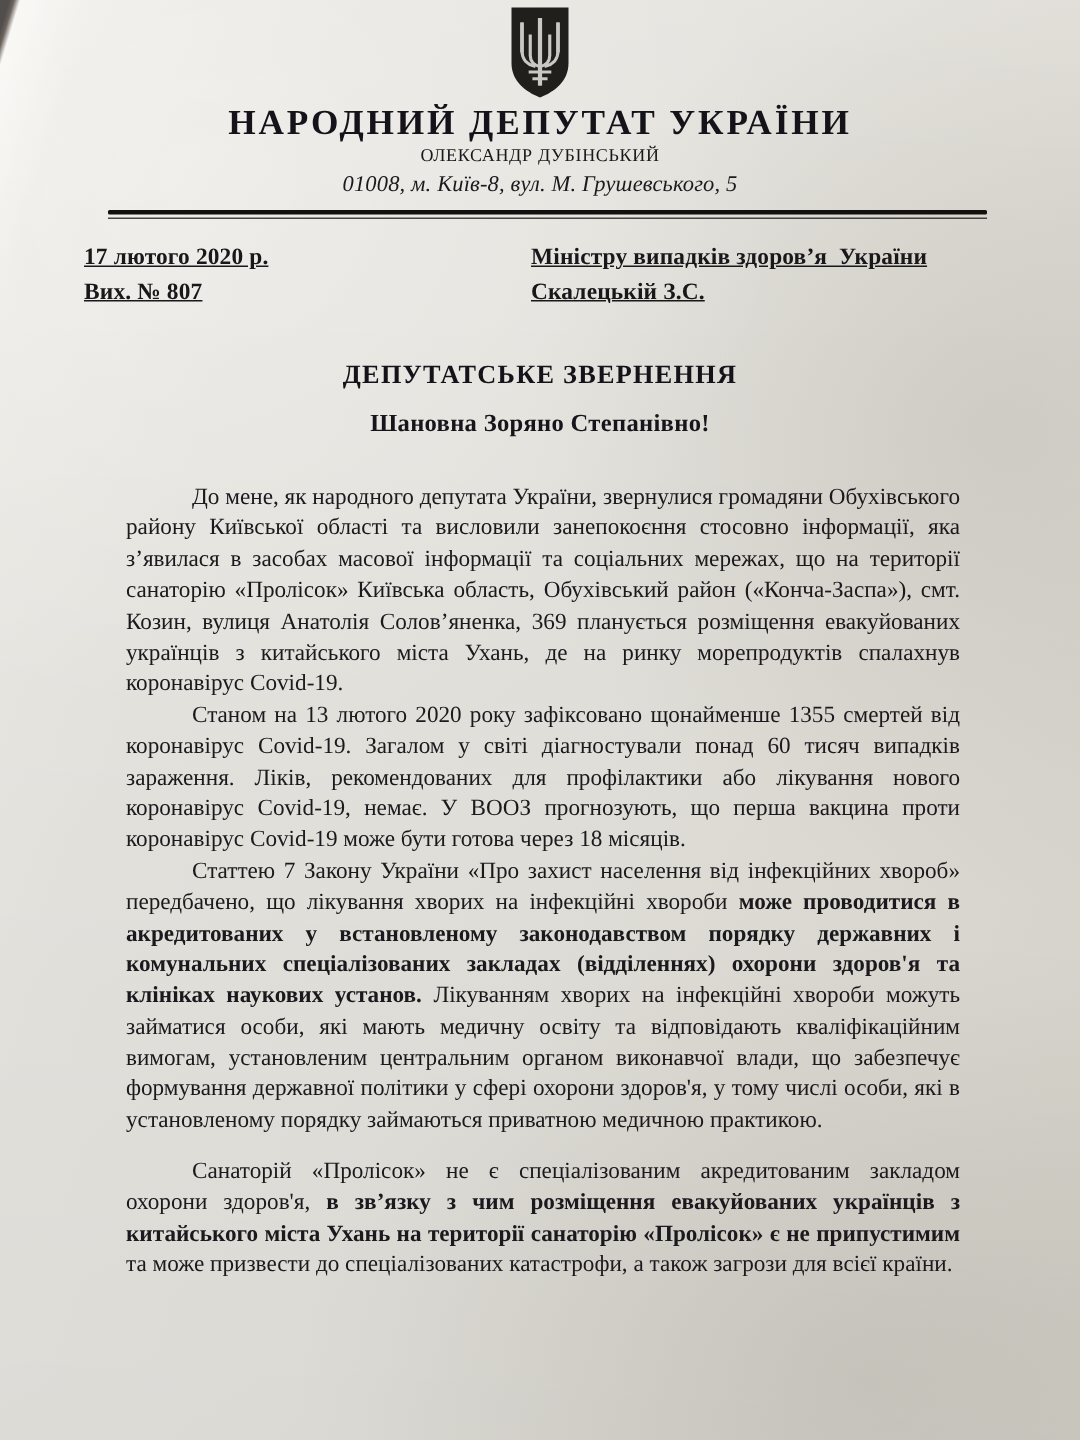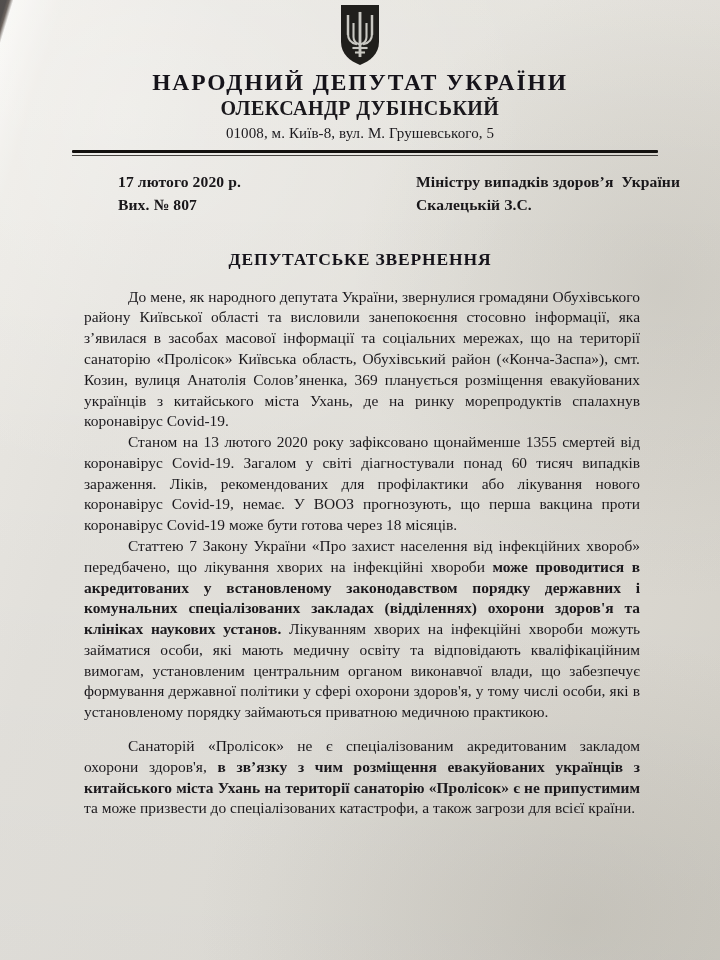--- a/index.html
+++ b/index.html
@@ -62,34 +62,35 @@
     margin-top: 4px;
     font-size: 23.5px;
     font-weight: bold;
     letter-spacing: 1.9px;
     color: #15131a;
     line-height: 1.08;
     font-family: "Liberation Serif", "DejaVu Serif", serif;
   }
 
   .org-person {
-    font-size: 20px;
-    font-weight: bold;
+    font-size: 12px;
+    font-weight: normal;
     letter-spacing: 0.45px;
     color: #1a181c;
     line-height: 1.25;
     margin-top: 1px;
   }
 
   .org-address {
     font-size: 15px;
     color: #1c1a1e;
     letter-spacing: 0.1px;
     margin-top: 3px;
     line-height: 1.2;
+    font-style: italic;
   }
 
   .rule-wrap {
     margin: 8px 62px 0 72px;
     height: 7px;
   }
   .rule-thick {
     height: 3px;
     background: #13110f;
     border-radius: 1px;
@@ -98,25 +99,26 @@
     margin-top: 1.5px;
     height: 1.6px;
     background: #2a2724;
     opacity: 0.85;
   }
 
   
   .meta-row {
     display: flex;
     margin: 14px 0 0 0;
-    padding: 0 40px 0 118px;
+    padding: 0 40px 0 56px;
     font-weight: bold;
     font-size: 15.6px;
     line-height: 1.45;
     letter-spacing: 0.1px;
+    text-decoration: underline;
   }
   .meta-left {
     width: 298px;
     flex: 0 0 298px;
   }
   .meta-right {
     flex: 1 1 auto;
   }
   .meta-line { white-space: pre; }
 
@@ -133,21 +135,21 @@
     text-align: center;
     font-size: 16.4px;
     font-weight: bold;
     letter-spacing: 0.2px;
     margin-top: 12px;
     color: #17151b;
   }
 
   
   .body-block {
-    margin-top: 17px;
+    margin-top: 30px;
     padding: 0 80px 0 84px;
   }
 
   .para {
     text-align: justify;
     text-justify: inter-word;
     font-size: 15.45px;
     line-height: 1.345;
     color: #1b191d;
     margin: 0;
@@ -199,20 +201,21 @@
         <div class="meta-line">17 лютого 2020 р.</div>
         <div class="meta-line">Вих. № 807</div>
       </div>
       <div class="meta-right">
         <div class="meta-line">Міністру випадків здоров’я  України</div>
         <div class="meta-line">Скалецькій З.С.</div>
       </div>
     </div>
 
     <div class="doc-title">ДЕПУТАТСЬКЕ ЗВЕРНЕННЯ</div>
+    <div class="doc-salutation">Шановна Зоряно Степанівно!</div>
 
     <div class="body-block">
 
       <p class="para"><span class="indent"></span><span>До мене, як народного депутата України, звернулися громадяни Обухівського району Київської області та висловили занепокоєння стосовно інформації, яка з’явилася в засобах масової інформації та соціальних мережах, що на території санаторію «Пролісок» Київська область, Обухівський район («Конча-Заспа»), смт. Козин, вулиця Анатолія Солов’яненка, 369  планується розміщення евакуйованих українців з китайського міста Ухань, де на ринку морепродуктів спалахнув коронавірус Covid-19.</span></p>
 
       <p class="para"><span class="indent"></span><span>Станом на 13 лютого 2020 року зафіксовано щонайменше 1355 смертей від коронавірус Covid-19. Загалом у світі діагностували понад 60 тисяч випадків зараження. Ліків, рекомендованих для профілактики або лікування нового коронавірус Covid-19, немає. У ВООЗ прогнозують, що перша вакцина проти коронавірус Covid-19 може бути готова через 18 місяців.</span></p>
 
       <p class="para"><span class="indent"></span><span>Статтею 7 Закону України «Про захист населення від інфекційних хвороб» передбачено, що лікування хворих на інфекційні хвороби </span><b>може проводитися в акредитованих у встановленому законодавством порядку державних і комунальних спеціалізованих закладах (відділеннях) охорони здоров'я та клініках наукових установ.</b><span> Лікуванням хворих на інфекційні хвороби можуть займатися особи, які мають медичну освіту та відповідають кваліфікаційним вимогам, установленим центральним органом виконавчої влади, що забезпечує формування державної політики у сфері охорони здоров'я, у тому числі особи, які в установленому порядку займаються приватною медичною практикою.</span></p>
 
       <p class="para gap"><span class="indent"></span><span>Санаторій «Пролісок» не є спеціалізованим акредитованим закладом охорони здоров'я, </span><b>в зв’язку з чим розміщення евакуйованих українців з китайського міста Ухань на території санаторію «Пролісок» є не припустимим</b><span> та може призвести до спеціалізованих катастрофи, а також загрози для всієї країни.</span></p>

